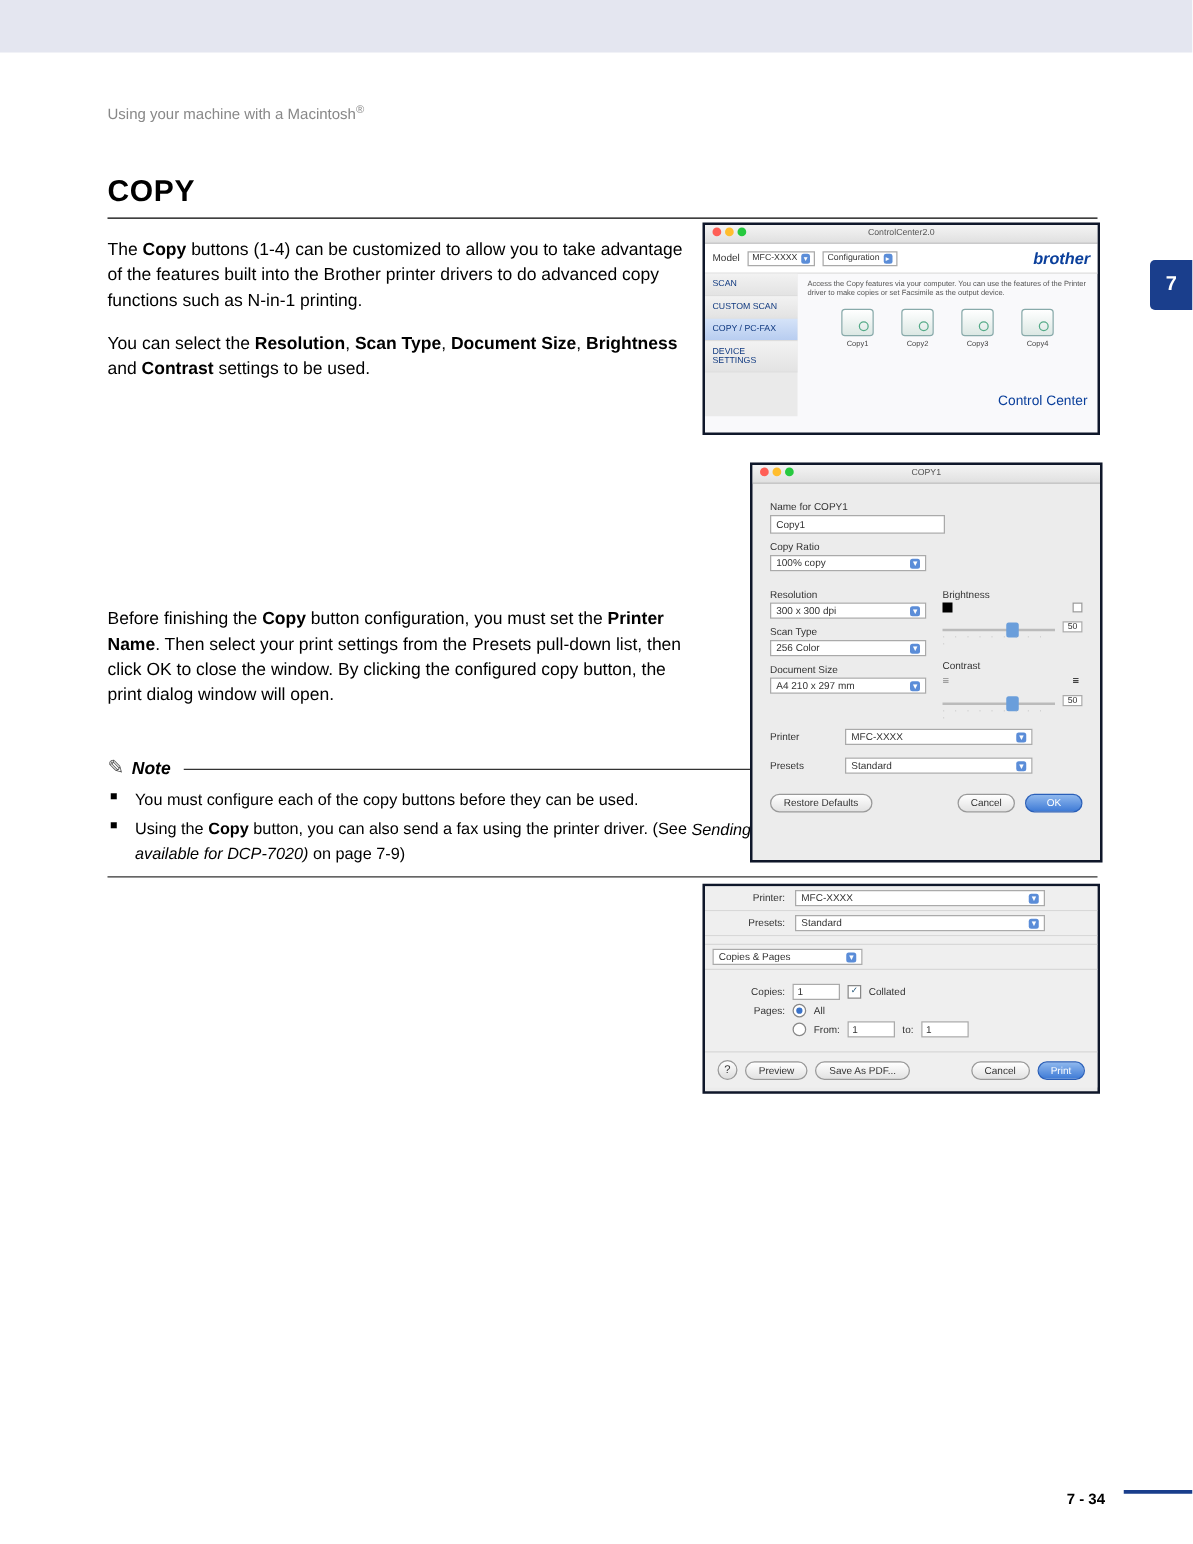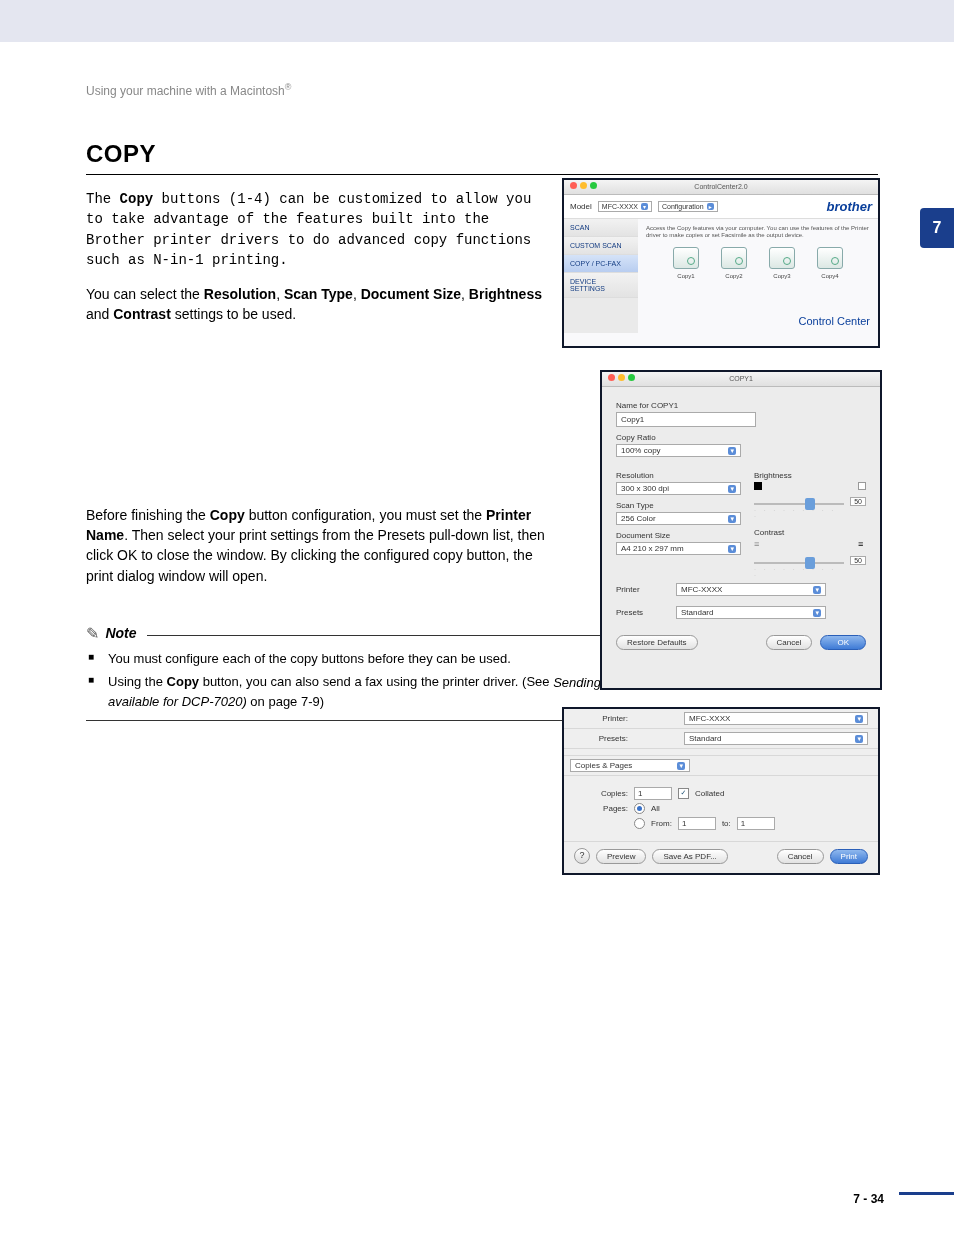--- a/index.html
+++ b/index.html
@@ -25,21 +25,21 @@
     color: #888;
   }
   .sup { font-size: 9px; vertical-align: super; }
   h1 {
     font-size: 24px;
     font-weight: bold;
     margin: 42px 0 6px 0;
     letter-spacing: 0.5px;
   }
   .hr { border-top: 1px solid #000; margin: 0 0 14px 0; }
-  .lead { font-size: 14px; line-height: 1.45; width: 460px; font-family: Liberation Mono, monospace; }
+  .lead { font-size: 14px; line-height: 1.45; width: 460px; }
   .para { font-size: 14px; line-height: 1.45; width: 460px; margin-top: 14px; }
   .sidetab {
     position: absolute;
     right: 0;
     top: 208px;
     width: 34px;
     height: 40px;
     background: #1a3e8c;
     color: #fff;
     font-weight: bold;
@@ -123,21 +123,21 @@
   .d-ico-d { display:inline-block; width:8px; }
   .d-ico-d::before { content:"≡"; color:#000; font-size:9px;}
   .d-row { display:flex; align-items:center; gap:10px; margin-top:10px;}
   .d-row .lab{width:50px; font-size:8px;}
   .d-row .d-sel{width:140px;}
   .d-btns { display:flex; justify-content:space-between; margin-top:16px; align-items:center;}
   .macbtn { border:1px solid #999; border-radius:10px; background:linear-gradient(#fff,#e2e2e2); padding:2px 10px; font-size:8px;}
   .macbtn.primary { background:linear-gradient(#8fb8ee,#3f7bd6); color:#fff; border-color:#2a5fb8;}
 
   
-  .p-row { display:flex; align-items:center; padding:3px 10px; border-bottom:1px solid #d8d8d8; background:#efefef;gap:48px;}
+  .p-row { display:flex; align-items:center; padding:3px 10px; border-bottom:1px solid #d8d8d8; background:#efefef;}
   .p-lab { width:54px; text-align:right; font-size:8px; margin-right:8px; color:#333;}
   .p-sel { border:1px solid #aaa; background:#fff; font-size:8px; padding:1px 4px; flex:1; display:flex; justify-content:space-between; align-items:center; max-width:190px;}
   .p-sel .ar { background:#5b8dd8; color:#fff; font-size:7px; padding:0 2px; border-radius:2px;}
   .p-sep { height:6px; background:#efefef; border-bottom:1px solid #d8d8d8;}
   .p-inner { padding:8px 14px; background:#efefef;}
   .p-line { display:flex; align-items:center; gap:6px; font-size:8px; margin:3px 0;}
   .p-inp { border:1px solid #aaa; background:#fff; width:30px; padding:1px 3px; font-size:8px;}
   .chk { width:9px; height:9px; border:1px solid #888; display:inline-block; text-align:center; line-height:8px; font-size:7px; background:#fff; color:#257;}
   .rad { width:9px; height:9px; border:1px solid #888; border-radius:50%; display:inline-block; position:relative; background:#fff;}
   .rad.on::after { content:""; position:absolute; inset:2px; background:#3a72c8; border-radius:50%;}

